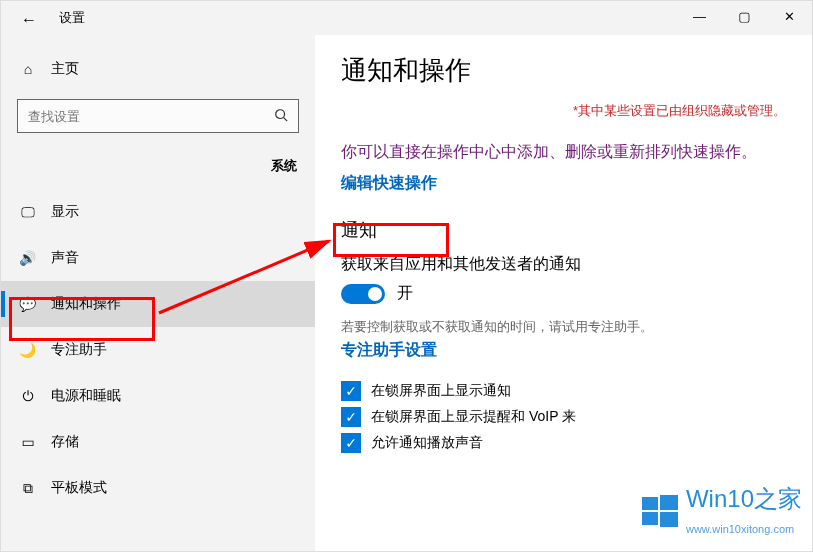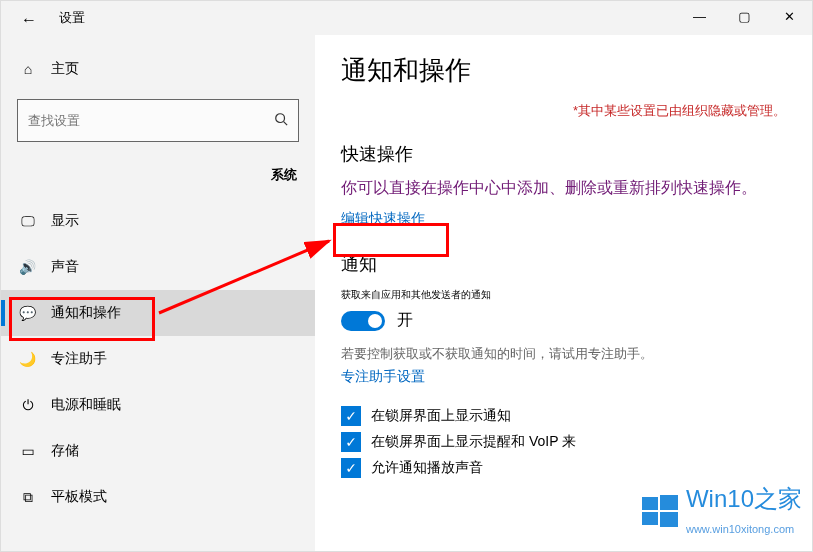--- a/index.html
+++ b/index.html
@@ -57,21 +57,21 @@
     gap: 14px;
     font-size: 14px;
     cursor: pointer;
   }
   .icon { width: 18px; display: flex; align-items: center; justify-content: center; }
   .search-wrap {
     margin: 10px 16px 16px 16px;
   }
   .search-box {
     width: 100%;
-    height: 43px;
+    height: 34px;
     border: 1px solid #666;
     background: #fbfbfb;
     display: flex;
     align-items: center;
     padding: 0 10px;
     position: relative;
   }
   .search-box input {
     flex: 1;
     border: none;
@@ -109,23 +109,23 @@
   .main {
     flex: 1;
     padding: 18px 26px 0 26px;
     overflow: hidden;
     position: relative;
   }
   h1 { font-size: 26px; font-weight: 500; margin-bottom: 14px; }
   .warning { color: #c62828; font-size: 13px; margin-bottom: 22px; text-align: right; }
   h2 { font-size: 18px; font-weight: 500; margin-bottom: 12px; }
   .body-text { font-size: 16px; color: #701a75; margin-bottom: 10px; }
-  .link { color: #0067c0; font-size: 14px; cursor: pointer; display: inline-block; }
+  .link { color: #0067c0; font-size: 16px; cursor: pointer; display: inline-block; font-weight: bold; }
   .section { margin-bottom: 24px; }
-  .sub-text { font-size: 10px; margin-bottom: 8px; }
+  .sub-text { font-size: 16px; margin-bottom: 8px; }
   .toggle-row { display: flex; align-items: center; gap: 12px; margin-bottom: 14px; }
   .toggle {
     width: 44px; height: 20px;
     background: #0078d7;
     border-radius: 10px;
     position: relative;
     cursor: pointer;
   }
   .toggle::after {
     content: "";
@@ -239,21 +239,20 @@
       <span class="icon">⧉</span>
       <span>平板模式</span>
     </div>
   </div>
 
   <div class="main">
     <h1>通知和操作</h1>
     <div class="warning">*其中某些设置已由组织隐藏或管理。</div>
 
     <div class="section">
-      <h2>快速操作</h2>
       <div class="body-text">你可以直接在操作中心中添加、删除或重新排列快速操作。</div>
       <span class="link">编辑快速操作</span>
     </div>
 
     <div class="section">
       <h2>通知</h2>
       <div class="sub-text">获取来自应用和其他发送者的通知</div>
       <div class="toggle-row">
         <div class="toggle"></div>
         <span>开</span>

